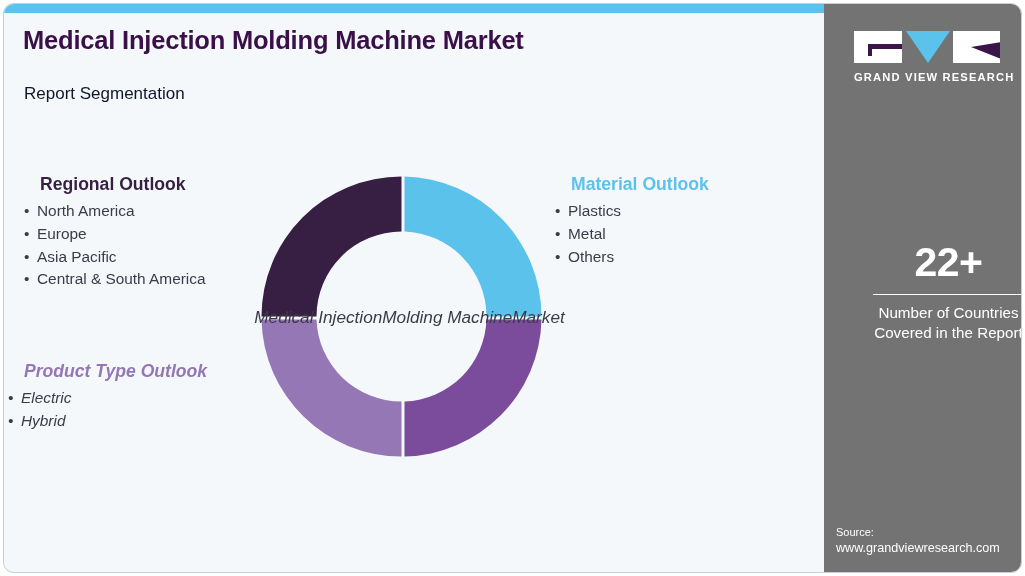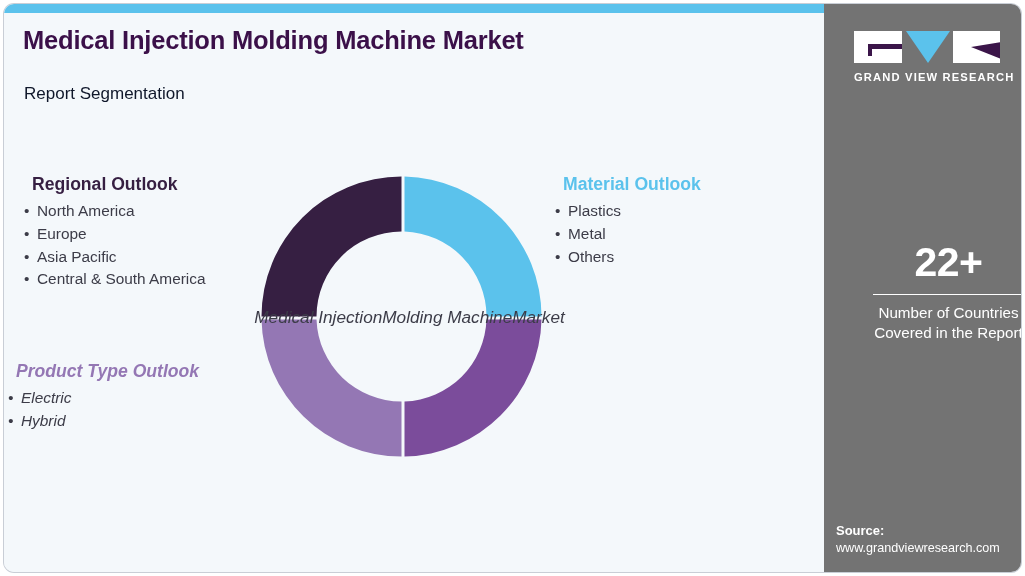--- a/index.html
+++ b/index.html
@@ -188,39 +188,39 @@
   }
 
   
   .source {
     position: absolute;
     left: 12px;
     bottom: 17px;
     width: 190px;
   }
   .source-label {
-    font-size: 13px;
-    font-weight: bold;
+    font-size: 11px;
+    font-weight: normal;
     color: #ffffff;
     margin-bottom: 3px;
   }
   .source-url {
     font-size: 12.6px;
     color: #ffffff;
     white-space: nowrap;
   }
 
   
   .seg {
     position: absolute;
   }
   .seg-title {
     font-size: 17.6px;
     font-weight: bold;
-    margin: 0 0 5px 8px;
+    margin: 0 0 5px 16px;
     white-space: nowrap;
   }
   .seg-list {
     list-style: none;
     margin: 0;
     padding: 0;
   }
   .seg-list li {
     font-size: 15.4px;
     color: #3c3c48;

